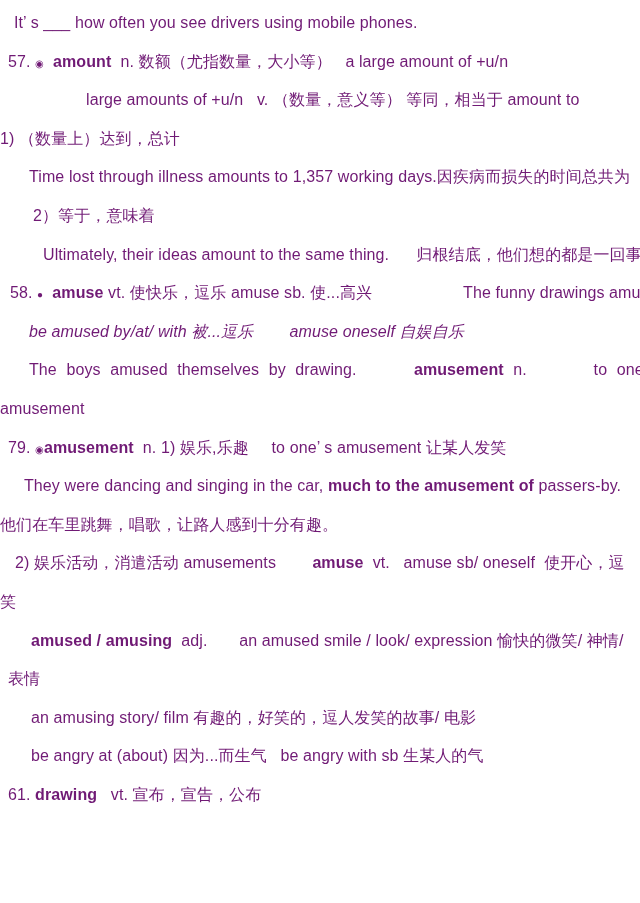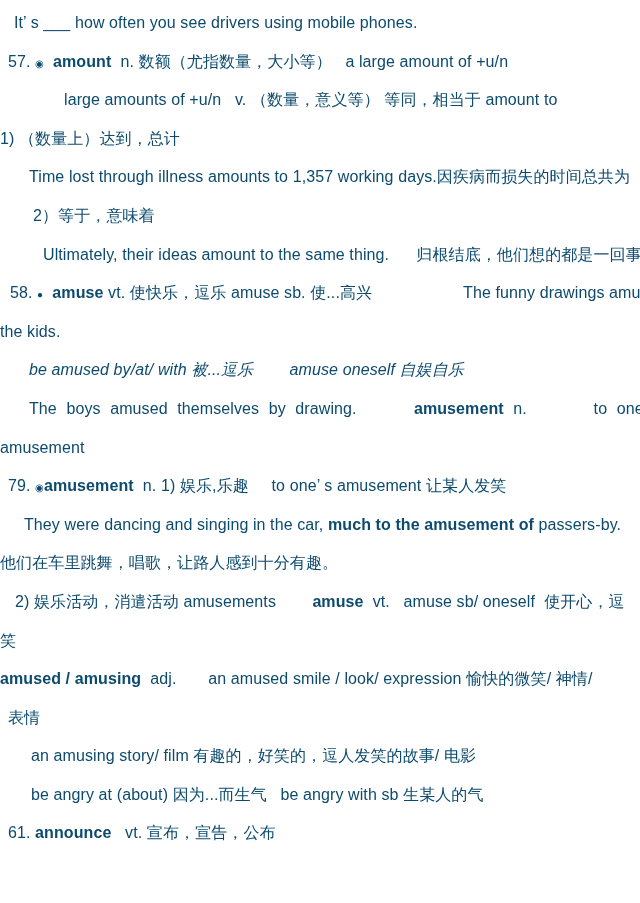--- a/index.html
+++ b/index.html
@@ -31,36 +31,35 @@
   .bold {
     font-weight: bold;
   }
   .marker {
     font-size: 10px;
   }
 </style>
 </head>
 <body>
 
-<div class="page" style="background: rgb(255, 255, 255); color: #0c4a6e;">
+<div class="page" style="background: rgb(255, 255, 255); color: #701a75;">
     <div class="line" style="padding-left: 14px;"><span class="run">It’ s ___ how often you see drivers using mobile phones.</span></div>
     <div class="line" style="padding-left: 8px;"><span class="run">57. </span><span class="run marker">◉</span><span class="run">  </span><span class="run bold">amount</span><span class="run">  n. 数额（尤指数量，大小等）   a large amount of +u/n</span></div>
-    <div class="line" style="padding-left: 64px;"><span class="run">large amounts of +u/n   v. （数量，意义等） 等同，相当于 amount to</span></div>
+    <div class="line" style="padding-left: 86px;"><span class="run">large amounts of +u/n   v. （数量，意义等） 等同，相当于 amount to</span></div>
     <div class="line" style=""><span class="run">1) （数量上）达到，总计</span></div>
     <div class="line" style="padding-left: 29px;"><span class="run">Time lost through illness amounts to 1,357 working days.因疾病而损失的时间总共为</span></div>
     <div class="line" style="padding-left: 33px;"><span class="run">2）等于，意味着</span></div>
     <div class="line" style="padding-left: 43px;"><span class="run">Ultimately, their ideas amount to the same thing.      归根结底，他们想的都是一回事。</span></div>
     <div class="line" style="padding-left: 10px;"><span class="run">58. </span><span class="run marker">●</span><span class="run">  </span><span class="run bold">amuse</span><span class="run"> vt. 使快乐，逗乐 amuse sb. 使...高兴                    The funny drawings amused</span></div>
-    <div class="line" style="padding-left: 0px;"><span class="run">the kids.</span></div>
     <div class="line" style="padding-left: 29px; font-style: italic;"><span class="run">be amused by/at/ with 被...逗乐        amuse oneself 自娱自乐</span></div>
     <div class="line" style="padding-left: 29px; word-spacing: 5px;"><span class="run">The boys amused themselves by drawing.      </span><span class="run bold">amusement</span><span class="run"> n.       to one’ s</span></div>
     <div class="line" style="padding-left: 0px;"><span class="run">amusement</span></div>
     <div class="line" style="padding-left: 8px;"><span class="run">79. </span><span class="run marker">◉</span><span class="run bold">amusement</span><span class="run">  n. 1) 娱乐,乐趣     to one’ s amusement 让某人发笑</span></div>
     <div class="line" style="padding-left: 24px;"><span class="run">They were dancing and singing in the car, </span><span class="run bold">much to the amusement of</span><span class="run"> passers-by.</span></div>
     <div class="line" style=""><span class="run">他们在车里跳舞，唱歌，让路人感到十分有趣。</span></div>
     <div class="line" style="padding-left: 15px;"><span class="run">2) 娱乐活动，消遣活动 amusements        </span><span class="run bold">amuse</span><span class="run">  vt.   amuse sb/ oneself  使开心，逗</span></div>
     <div class="line" style="padding-left: 0px;"><span class="run">笑</span></div>
-    <div class="line" style=""><span class="run bold">amused / amusing</span><span class="run">  adj.       an amused smile / look/ expression 愉快的微笑/ 神情/</span></div>
+    <div class="line" style="padding-left: 31px;"><span class="run bold">amused / amusing</span><span class="run">  adj.       an amused smile / look/ expression 愉快的微笑/ 神情/</span></div>
     <div class="line" style="padding-left: 8px;"><span class="run">表情</span></div>
     <div class="line" style="padding-left: 31px;"><span class="run">an amusing story/ film 有趣的，好笑的，逗人发笑的故事/ 电影</span></div>
     <div class="line" style="padding-left: 31px;"><span class="run">be angry at (about) 因为...而生气   be angry with sb 生某人的气</span></div>
-    <div class="line" style="padding-left: 8px;"><span class="run">61. </span><span class="run bold">announce</span><span class="run">   vt. 宣布，宣告，公布</span></div>
+    <div class="line" style="padding-left: 8px;"><span class="run">61. </span><span class="run bold">drawing</span><span class="run">   vt. 宣布，宣告，公布</span></div>
   </div>
 
 </body></html>

